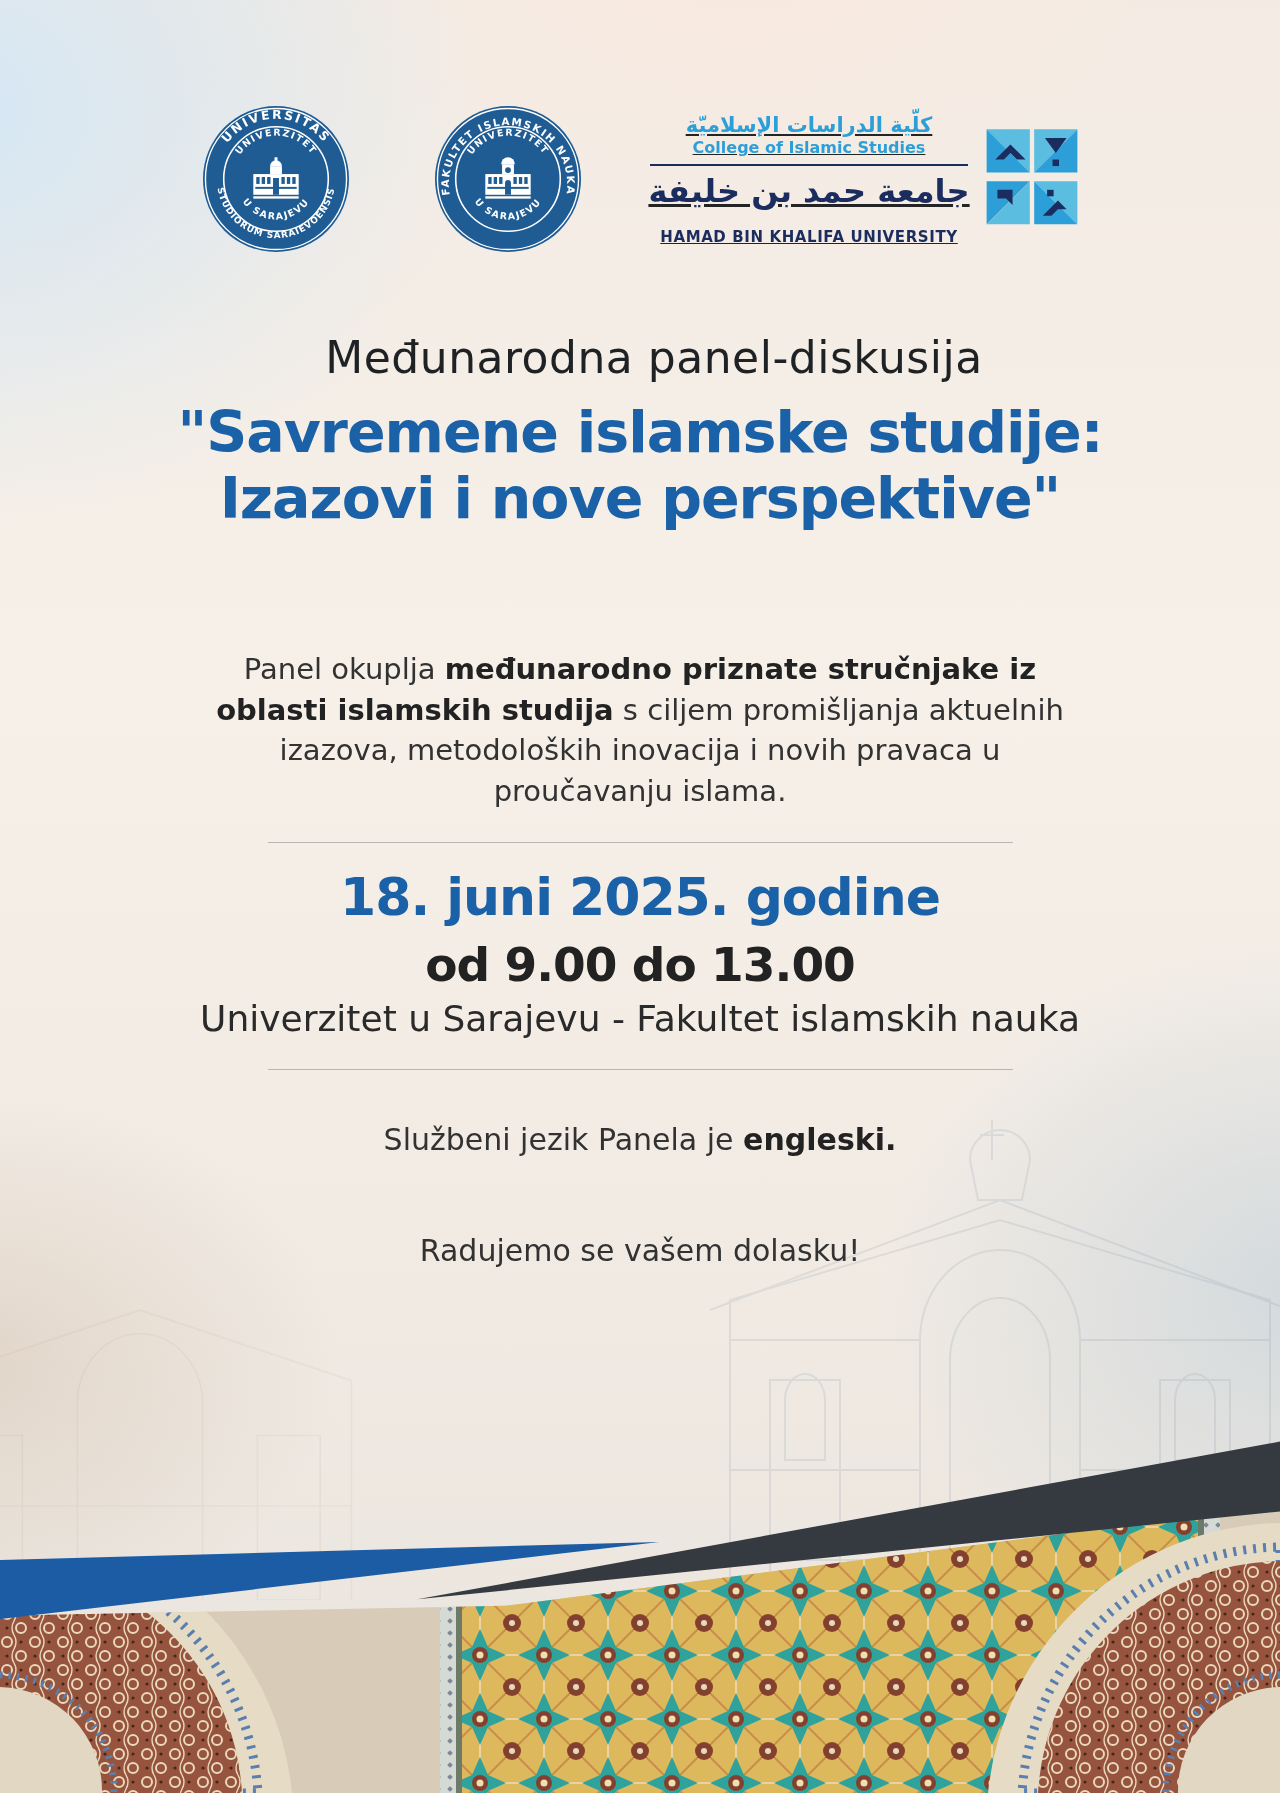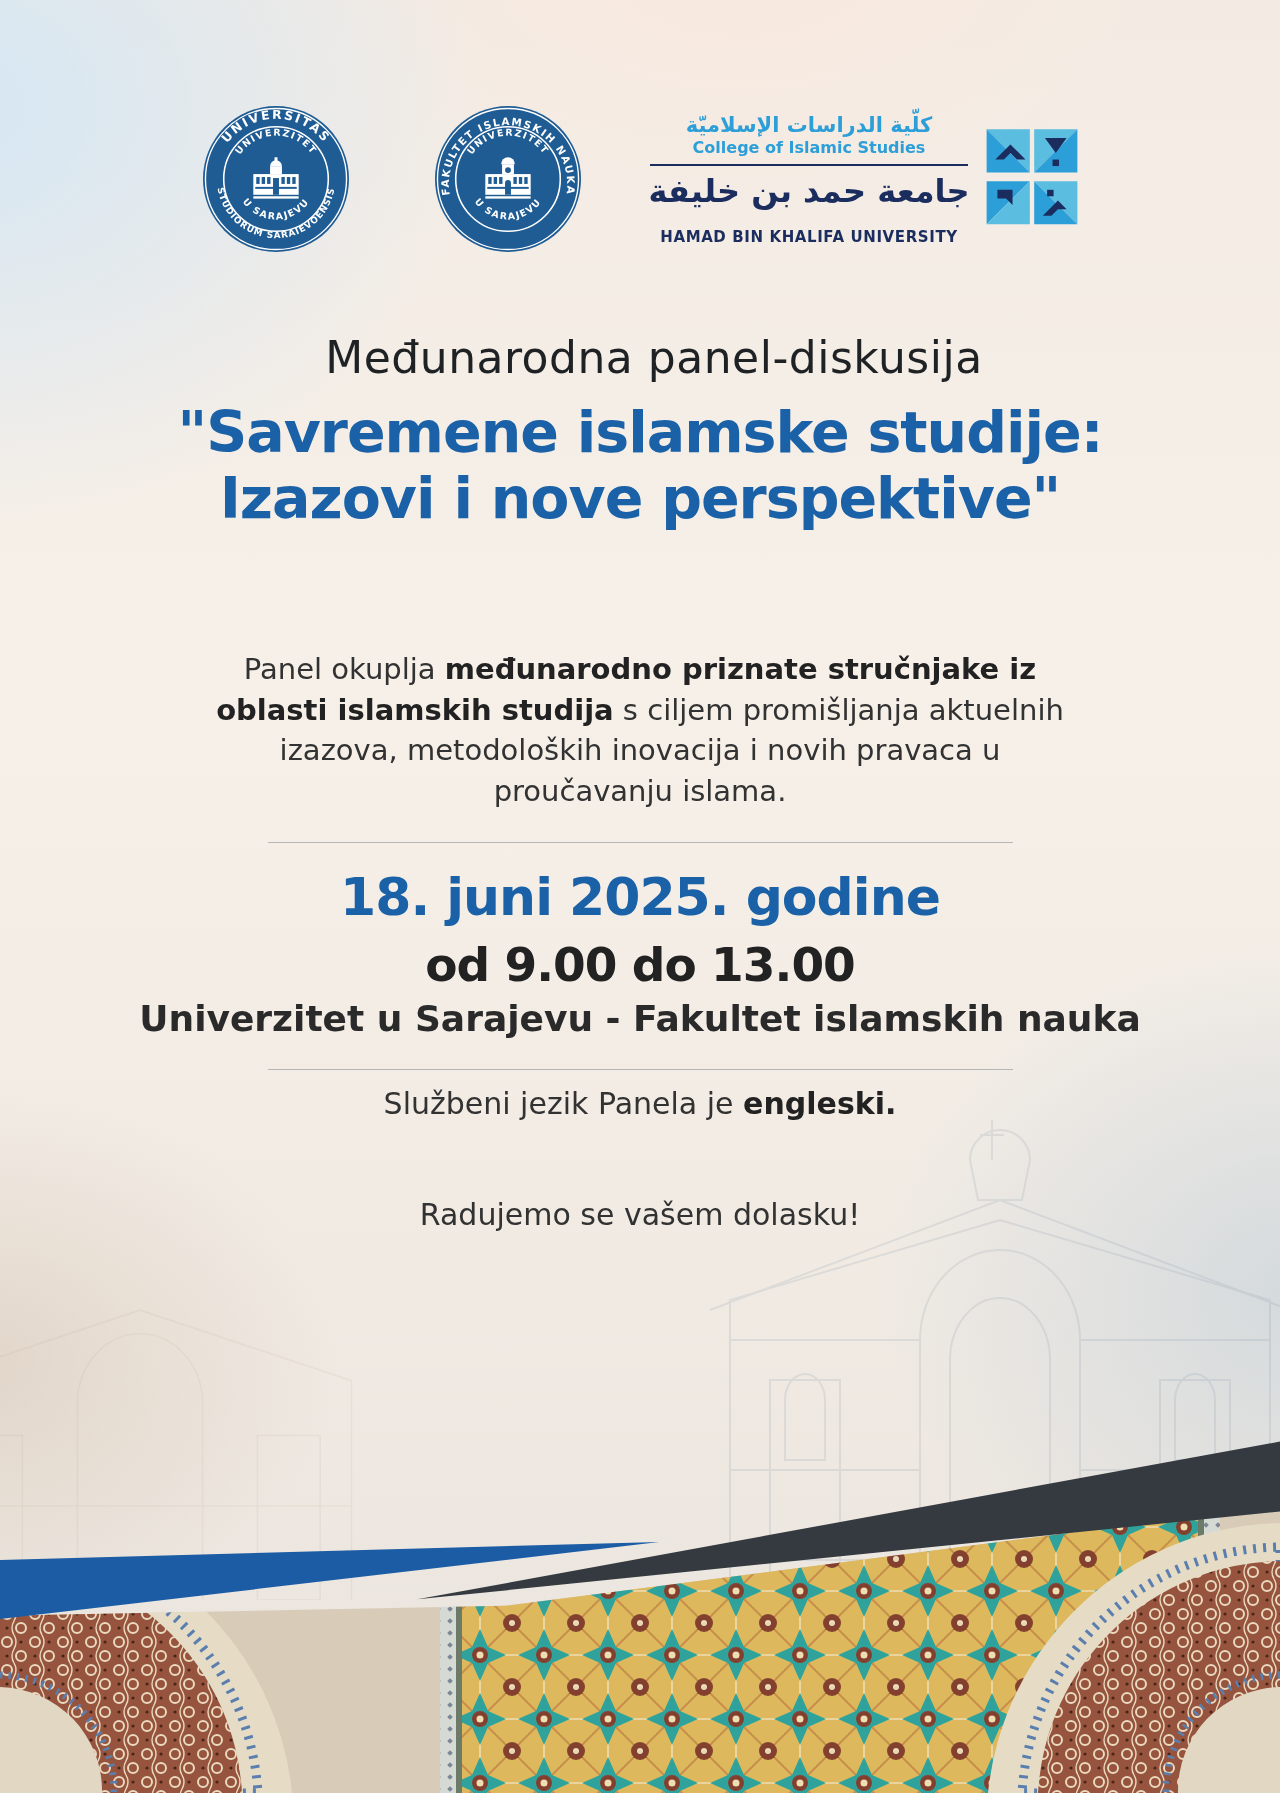--- a/index.html
+++ b/index.html
@@ -18,43 +18,43 @@
   }
   .watermark{position:absolute;z-index:1;pointer-events:none;}
   .wm-right{right:-50px;top:1000px;width:660px;height:600px;opacity:.17;}
   .wm-left{left:-120px;top:1130px;width:520px;height:470px;opacity:.08;transform:scaleX(-1);}
 
   .content{position:relative;z-index:3;text-align:center;color:#242424;}
 
   
   .logos{display:flex;justify-content:center;align-items:center;gap:84px;margin-top:104px;height:150px;}
   .seal{width:148px;height:148px;flex:0 0 auto;}
-  .hbku{display:flex;align-items:center;gap:16px;margin-left:-18px;}
+  .hbku{display:flex;align-items:center;gap:16px;margin-left:-18px;text-decoration:underline;}
   .hbku-text{text-align:center;min-width:236px;}
   .hbku-ar1{font-size:21px;font-weight:bold;color:var(--hbku_blue);direction:rtl;line-height:1.25;}
   .hbku-en1{font-size:16px;font-weight:bold;color:var(--hbku_blue);line-height:1.2;}
   .hbku-rule{height:2px;background:var(--hbku_navy);margin:7px 2px 6px;}
   .hbku-ar2{font-size:32px;font-weight:bold;color:var(--hbku_navy);direction:rtl;line-height:1.2;}
   .hbku-en2{font-size:15px;font-weight:bold;color:var(--hbku_navy);letter-spacing:.6px;margin-top:18px;}
   .hbku-mark{width:92px;height:108px;flex:0 0 auto;}
 
   
   .kicker{margin-top:78px;font-size:44px;font-weight:400;color:#1f2225;letter-spacing:.5px;margin-left:28px;}
   .title{margin-top:16px;font-size:57px;line-height:1.16;font-weight:800;color:var(--title_blue);letter-spacing:-1px;}
   .intro{margin:118px auto 0;max-width:870px;font-size:29px;line-height:1.4;color:#323232;}
   .intro b,.audience b,.language b{font-weight:bold;color:#222;}
 
   .divider{width:745px;border:0;border-top:1.6px solid #a9abad;margin:30px auto 0;opacity:.85;}
 
   .date{margin-top:24px;font-size:52px;font-weight:800;color:var(--title_blue);letter-spacing:-1px;}
   .time{margin-top:10px;font-size:47px;font-weight:800;color:#222;letter-spacing:-1px;}
-  .venue{margin-top:6px;font-size:36px;font-weight:700;color:#2a2a2a;}
+  .venue{margin-top:6px;font-size:36px;font-weight:400;color:#2a2a2a;}
 
   .audience{margin:56px auto 0;max-width:900px;font-size:30px;line-height:1.38;color:#323232;}
-  .language{margin-top:16px;font-size:30px;color:#323232;}
+  .language{margin-top:52px;font-size:30px;color:#323232;}
   .closing{margin-top:76px;font-size:30px;color:#323232;}
 
   
   .photo-strip{
     position:absolute;left:0;right:0;bottom:0;top:1495px;z-index:2;
     clip-path:polygon(0 40.5%,39.5% 37.2%,100% 3.6%,100% 100%,0 100%);
   }
   .photo-strip svg{display:block;width:100%;height:100%;}
   .band-blue{
     position:absolute;inset:0;z-index:4;background:var(--band_blue);

